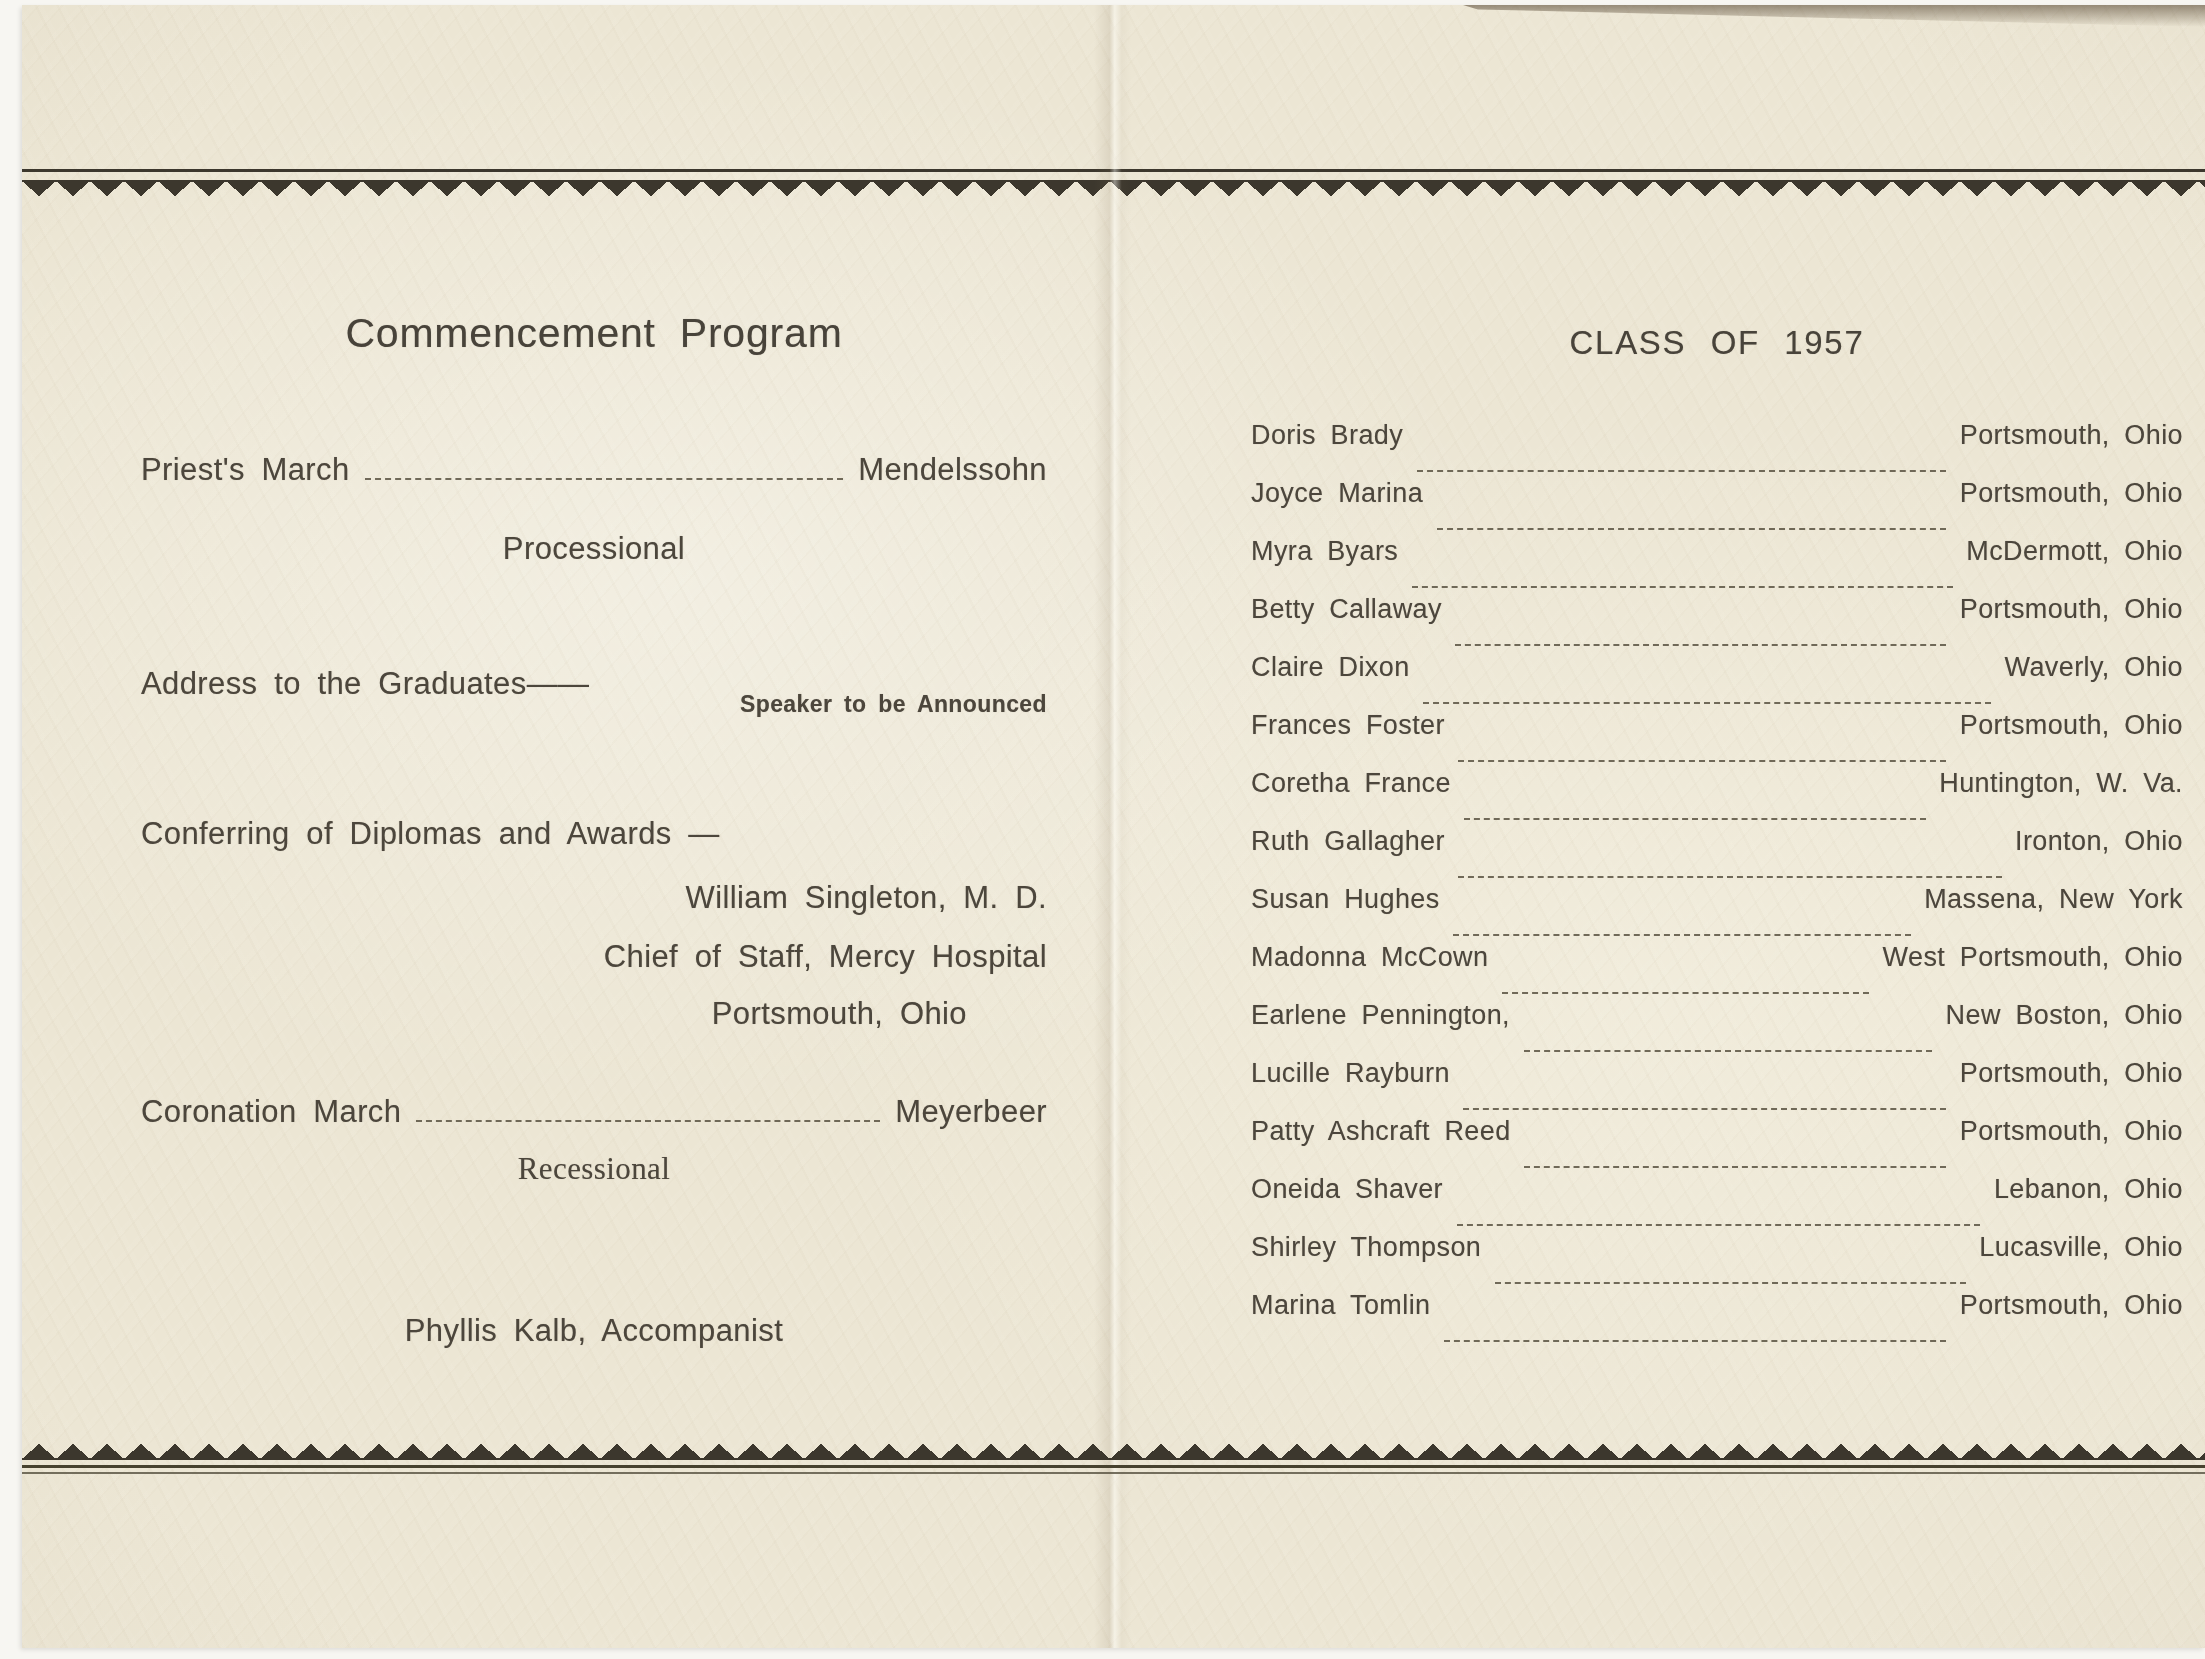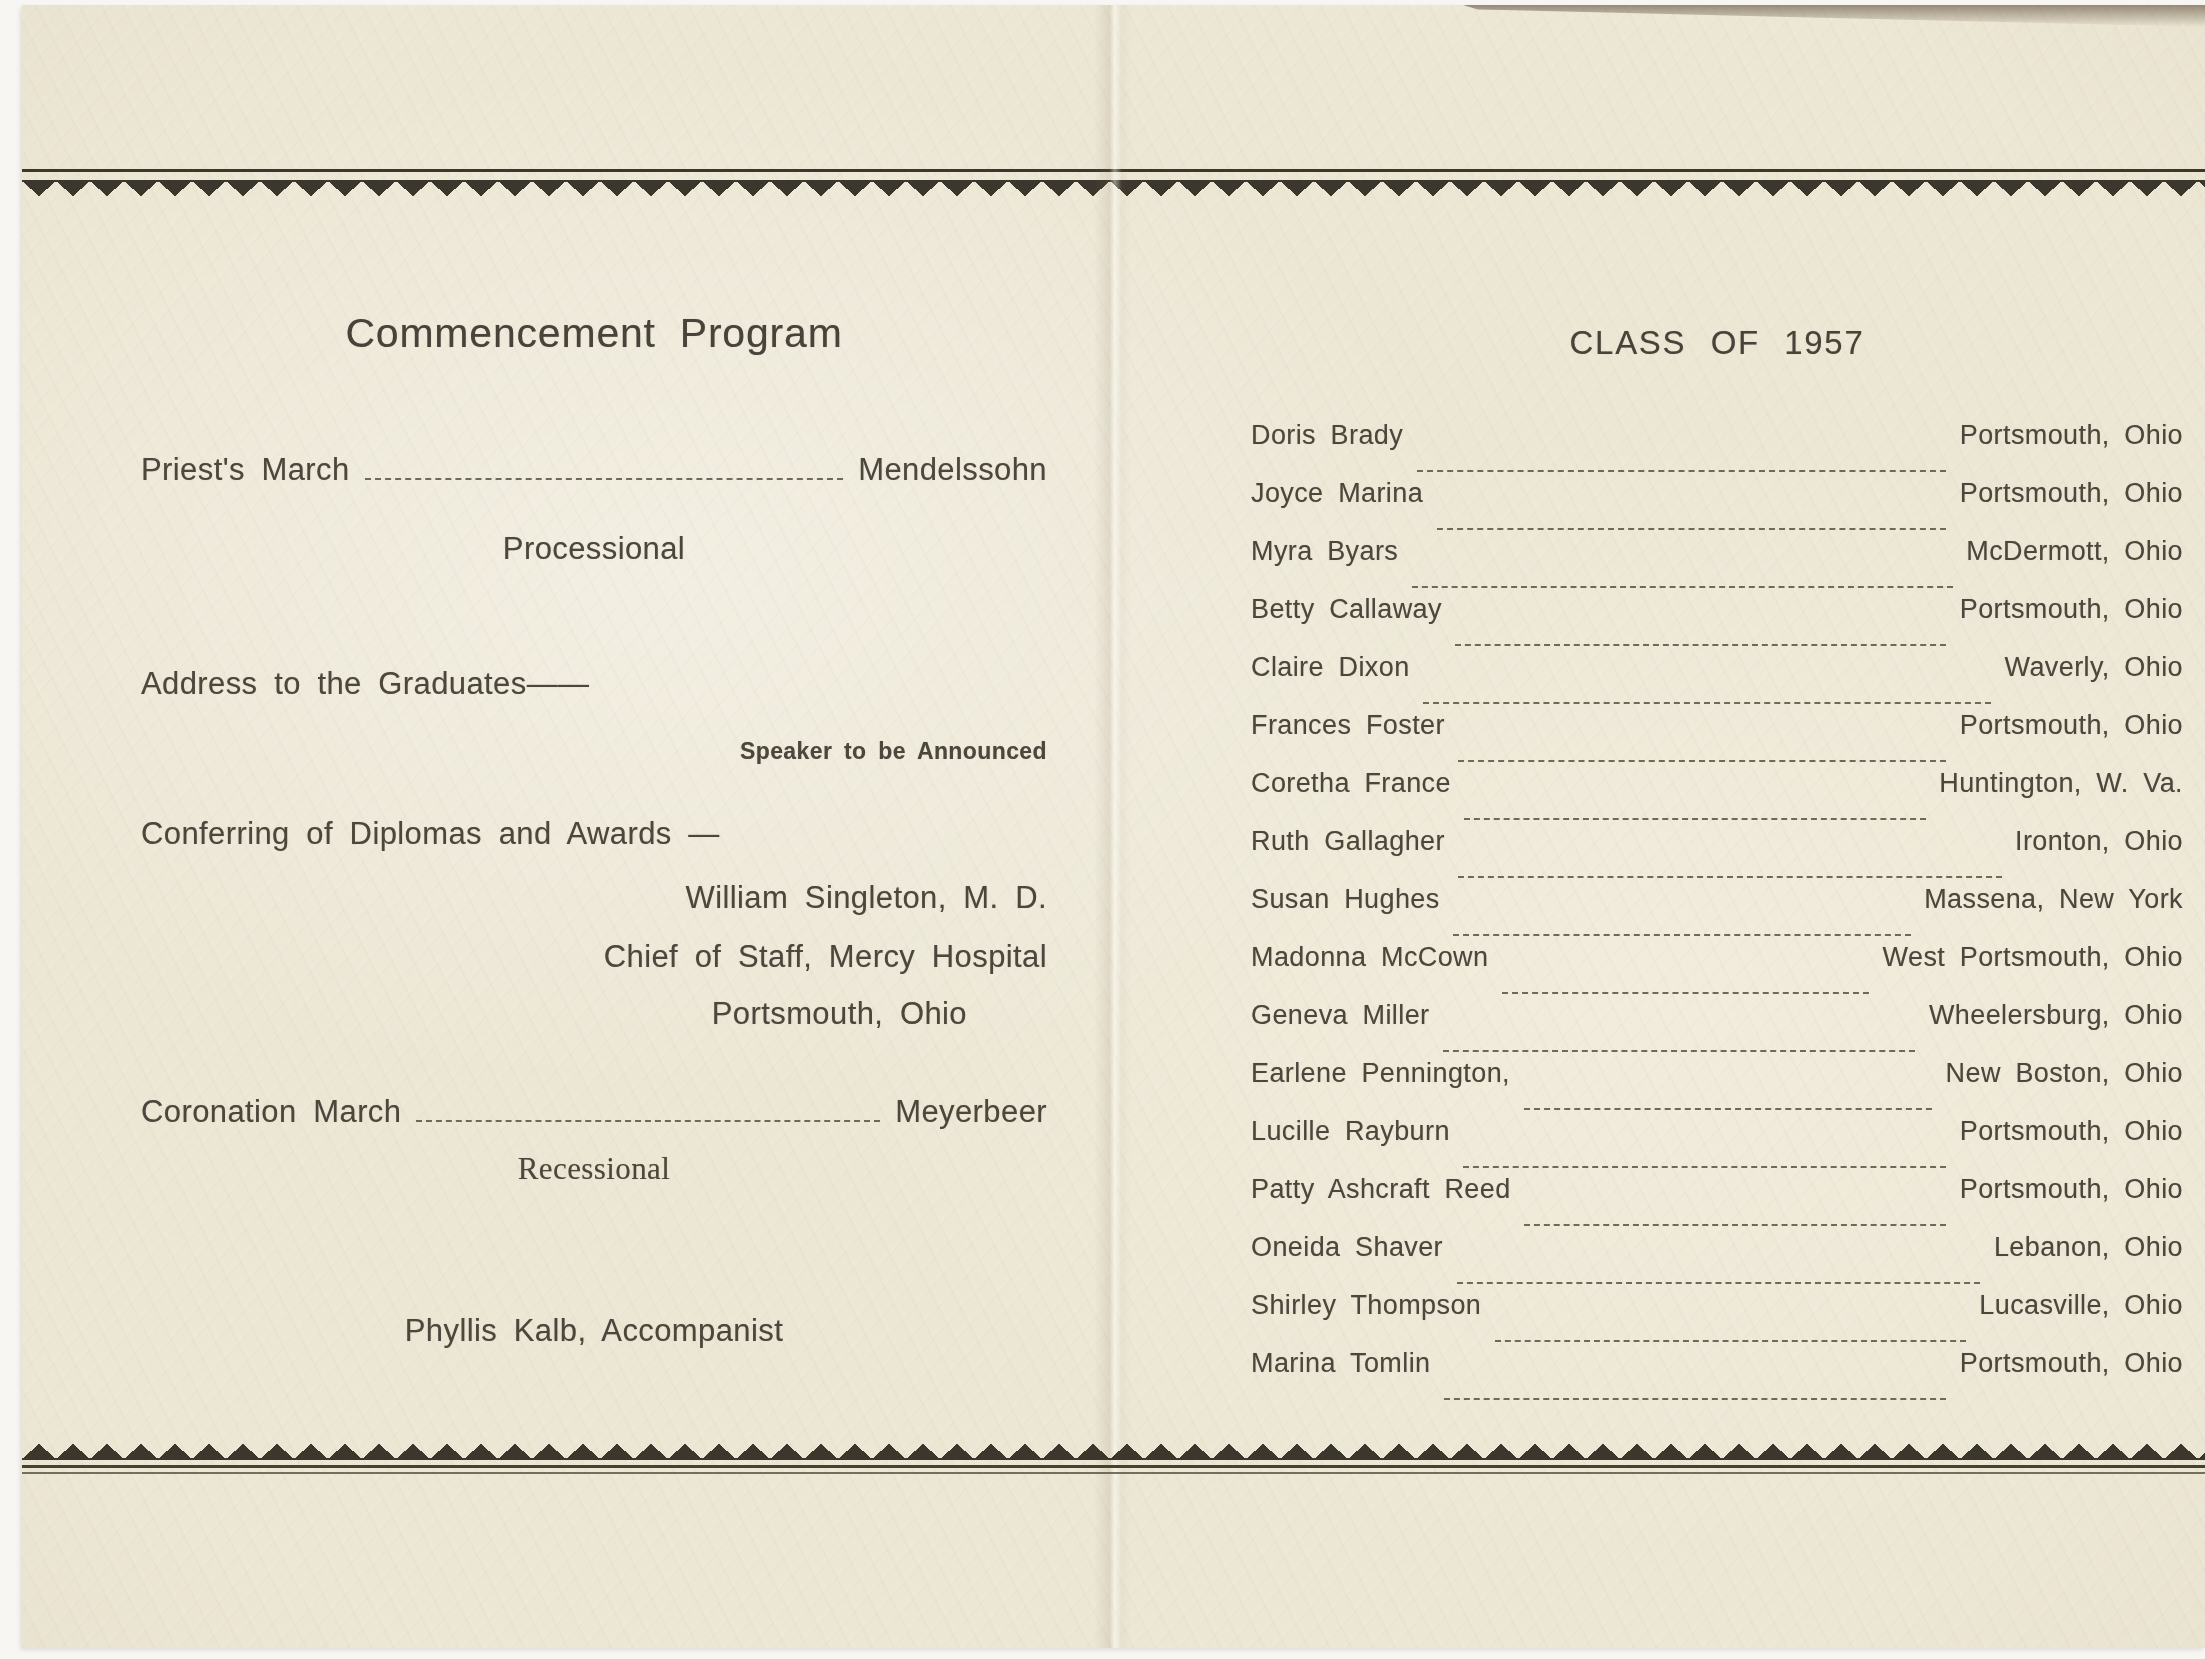--- a/index.html
+++ b/index.html
@@ -128,21 +128,21 @@
     <div class="p-line p-flex ink" style="top:447px;">
       <span>Priest's March</span>
       <span class="leader"></span>
       <span>Mendelssohn</span>
     </div>
 
     <div class="p-line t-center ink" style="top:526px;">Processional</div>
 
     <div class="p-line ink" style="top:626px;margin-top:35px;">Address to the Graduates——</div>
 
-    <div class="p-line t-right speaker-note ink" style="top:686px;margin-top:47px;">Speaker to be Announced</div>
+    <div class="p-line t-right speaker-note ink" style="top:686px;">Speaker to be Announced</div>
 
     <div class="p-line ink" style="top:811px;">Conferring of Diplomas and Awards —</div>
 
     <div class="p-line t-right ink" style="top:875px;">William Singleton, M. D.</div>
 
     <div class="p-line t-right ink" style="top:934px;">Chief of Staff, Mercy Hospital</div>
 
     <div class="p-line t-right ink" style="top:991px; padding-right:80px; box-sizing:border-box;">Portsmouth, Ohio</div>
 
     <div class="p-line p-flex ink" style="top:1089px;">
@@ -201,25 +201,20 @@
         </div>
         <div class="roster-row">
           <span class="r-name">Susan Hughes</span>
           <span class="leader"></span>
           <span class="r-city">Massena, New York</span>
         </div>
         <div class="roster-row">
           <span class="r-name">Madonna McCown</span>
           <span class="leader"></span>
           <span class="r-city">West Portsmouth, Ohio</span>
-        </div>
-        <div class="roster-row">
-          <span class="r-name">Geneva Miller</span>
-          <span class="leader"></span>
-          <span class="r-city">Wheelersburg, Ohio</span>
         </div>
         <div class="roster-row">
           <span class="r-name">Earlene Pennington,</span>
           <span class="leader"></span>
           <span class="r-city">New Boston, Ohio</span>
         </div>
         <div class="roster-row">
           <span class="r-name">Lucille Rayburn</span>
           <span class="leader"></span>
           <span class="r-city">Portsmouth, Ohio</span>

